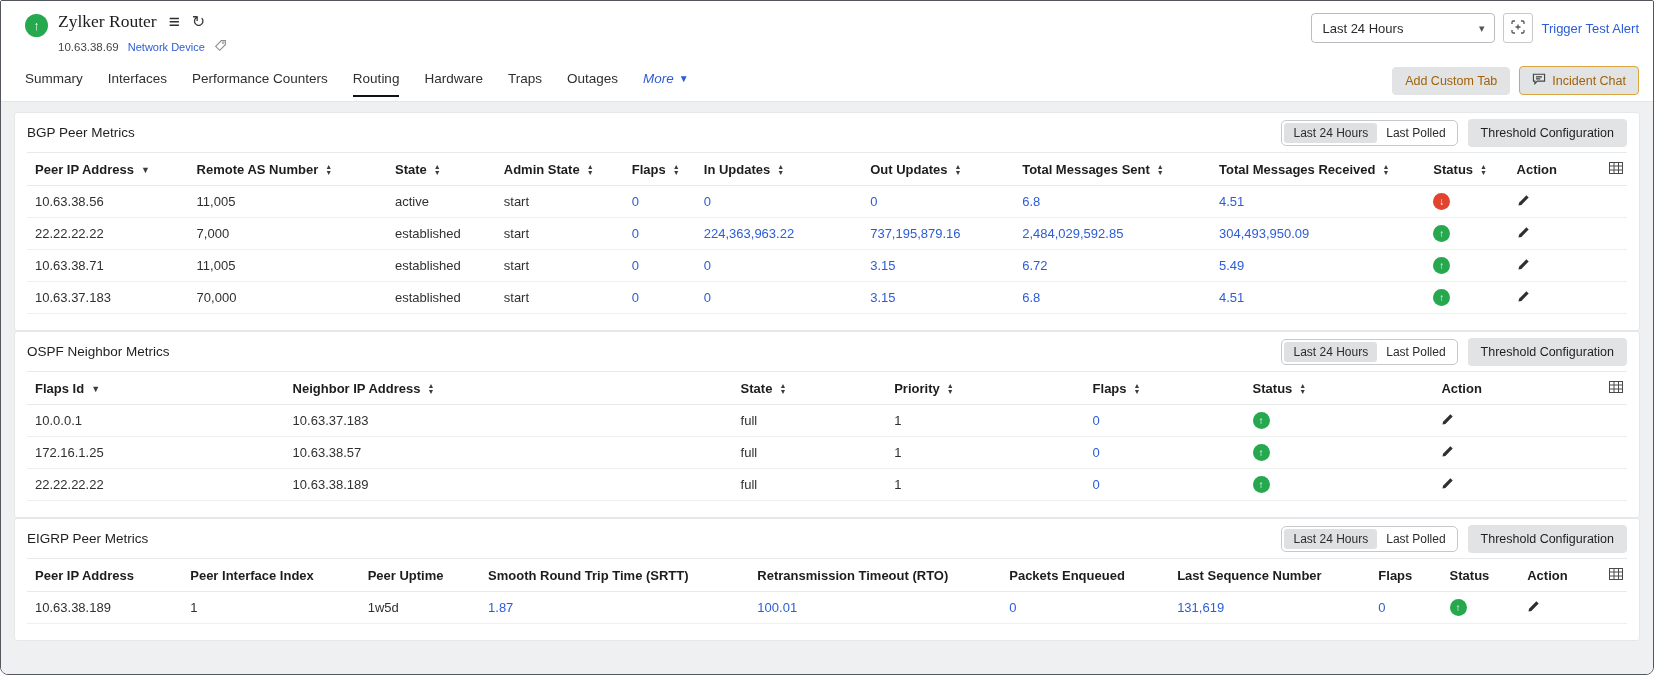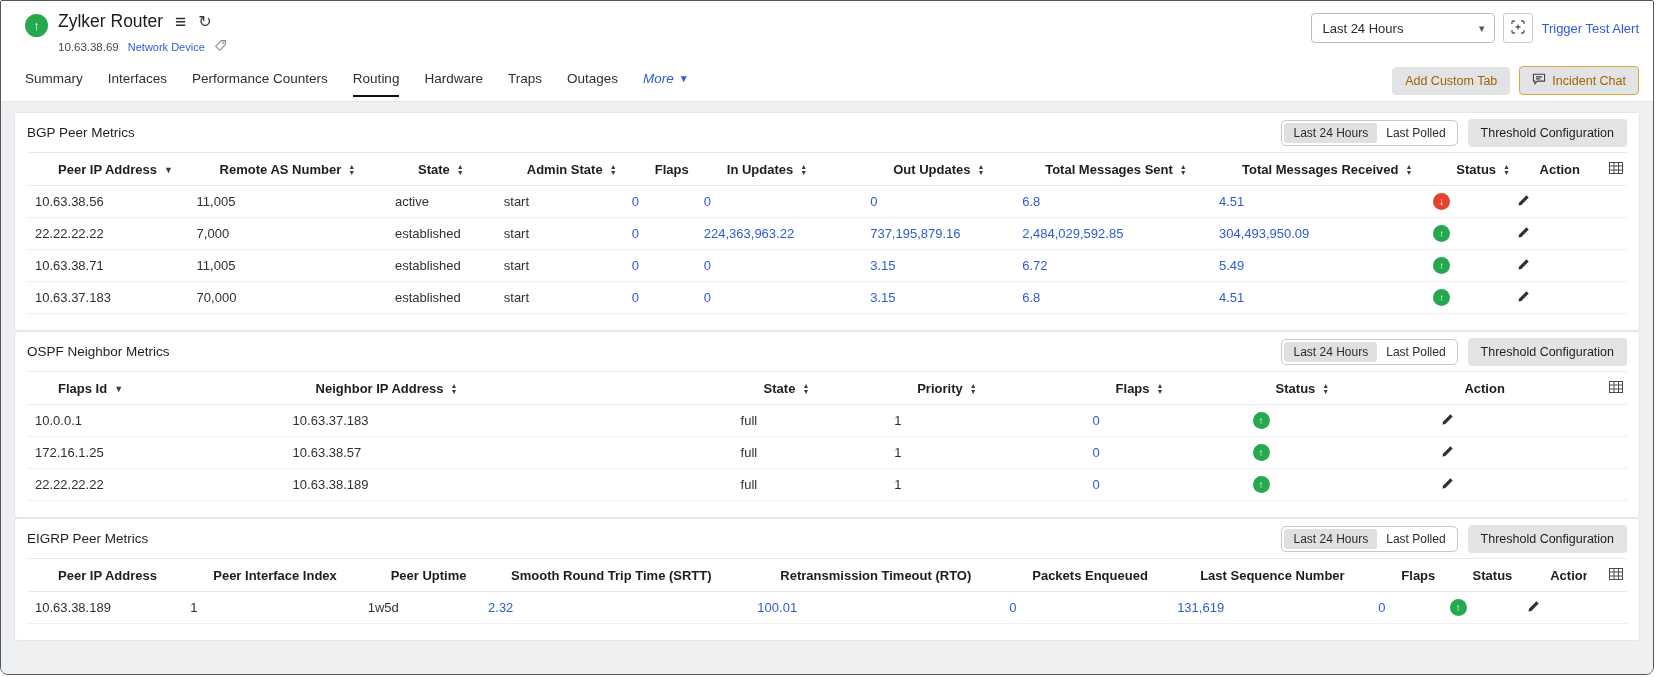--- a/index.html
+++ b/index.html
@@ -4,21 +4,21 @@
 <style>
   * { box-sizing: border-box; margin: 0; padding: 0; }
   html,body { width:1656px; height:677px; background:#fff; font-family:"Liberation Sans","DejaVu Sans",sans-serif; }
   .window { width:1654px; height:675px; border:1px solid #53565c; border-radius:2px 2px 8px 8px; overflow:hidden; background:#fff; display:flex; flex-direction:column; }
 
   
   .hdr { display:flex; justify-content:space-between; align-items:flex-start; padding:10px 14px 0 24px; background:#fff; }
   .hdr-left { display:flex; gap:10px; }
   .dev-status { width:23px; height:23px; border-radius:50%; background:#26a84e; color:#fff; font-size:13px; font-weight:bold; display:flex; align-items:center; justify-content:center; margin-top:3px; }
   .dev-title-row { display:flex; align-items:center; gap:12px; }
-  .dev-title-row h1 { font-size:17.5px; font-weight:500; color:#1c1c1c; }
+  .dev-title-row h1 { font-size:17.5px; font-weight:500; color:#1c1c1c;font-family:Liberation Serif, serif; }
   .ham { font-size:19px; color:#2f2f2f; cursor:pointer; line-height:1; }
   .refresh { font-size:16px; color:#3a3a3a; cursor:pointer; line-height:1; }
   .dev-sub-row { display:flex; align-items:center; gap:9px; margin-top:5px; }
   .dev-ip { font-size:11.5px; color:#454545; }
   .dev-type { font-size:11px; color:#2c5cd6; cursor:pointer; text-decoration:none; }
   .tag-ic { margin-top:1px; cursor:pointer; }
   .hdr-right { display:flex; align-items:center; gap:8px; padding-top:2px; }
   .select { width:184px; height:30px; border:1px solid #b9bcc0; border-radius:4px; background:#fff; display:flex; align-items:center; justify-content:space-between; padding:0 10px; font-size:13px; color:#2a2a2a; cursor:pointer; }
   .select .caret { color:#555; font-size:11px; }
   .icon-btn { width:30px; height:30px; border:1px solid #c7c9cc; border-radius:3px; background:#fff; display:flex; align-items:center; justify-content:center; cursor:pointer; }
@@ -42,21 +42,21 @@
   .card-title { font-size:13.5px; color:#1f1f1f; }
   .card-controls { display:flex; gap:10px; align-items:center; }
   .toggle { display:flex; border:1px solid #c6c8cb; border-radius:5px; background:#fff; padding:2px; font-size:12px; color:#2c2c2c; }
   .toggle .opt { padding:3px 9px; border-radius:3px; cursor:pointer; white-space:nowrap; }
   .toggle .opt.sel { background:#dfe0e2; }
   .btn-threshold { background:#e2e3e5; border:none; border-radius:4px; padding:7px 13px; font-size:12.5px; color:#1f1f1f; cursor:pointer; font-family:inherit; white-space:nowrap; }
 
   
   table { width:100%; border-collapse:collapse; table-layout:fixed; }
   thead th { border-top:1px solid #e8e9ea; border-bottom:1px solid #e8e9ea; font-size:13px; font-weight:bold; color:#1d1d1d; text-align:left; padding:8px 6px 8px 8px; white-space:nowrap; overflow:hidden; }
-  thead th .th-l { vertical-align:middle;margin-left:23px; }
+  thead th .th-l { vertical-align:middle; }
   .th-ic { text-align:right; padding-right:4px; cursor:pointer; }
   td { font-size:13px; color:#303030; padding:7px 6px 7px 8px; border-bottom:1px solid #efefef; white-space:nowrap; overflow:hidden; height:30px; }
   td.lk { color:#2c5cd6; cursor:pointer; }
   .sg1 { font-size:9px; color:#3c3c3c; margin-left:7px; cursor:pointer; }
   .sg2 { display:inline-block; vertical-align:middle; margin-left:7px; cursor:pointer; }
   .sg2 i { display:block; font-style:normal; font-size:7px; line-height:6px; color:#3c3c3c; }
   .st { width:17px; height:17px; border-radius:50%; color:#fff; font-size:10px; font-weight:bold; display:inline-flex; align-items:center; justify-content:center; }
   .st.up { background:#26a84e; }
   .st.down { background:#e2432e; }
   .pencil { cursor:pointer; }
@@ -376,21 +376,21 @@
                     <path d="M0.5 4h13M0.5 8h13M5 0.5v11M9.5 0.5v11"></path>
                   </g>
                 </svg></th>
             </tr>
           </thead>
           <tbody>
             <tr>
               <td>10.63.38.189</td>
               <td>1</td>
               <td>1w5d</td>
-              <td class="lk">2.32</td>
+              <td class="lk">1.87</td>
               <td class="lk">100.01</td>
               <td class="lk">0</td>
               <td class="lk">131,619</td>
               <td class="lk">0</td>
               <td><span class="st up">↑</span></td>
               <td><svg class="pencil" width="13" height="13" viewBox="0 0 14 14">
                   <path d="M10.1 1.4l2.5 2.5-7.9 7.9-3.1.6.6-3.1z" fill="#2f2f2f"></path>
                 </svg></td>
               <td></td>
             </tr>

